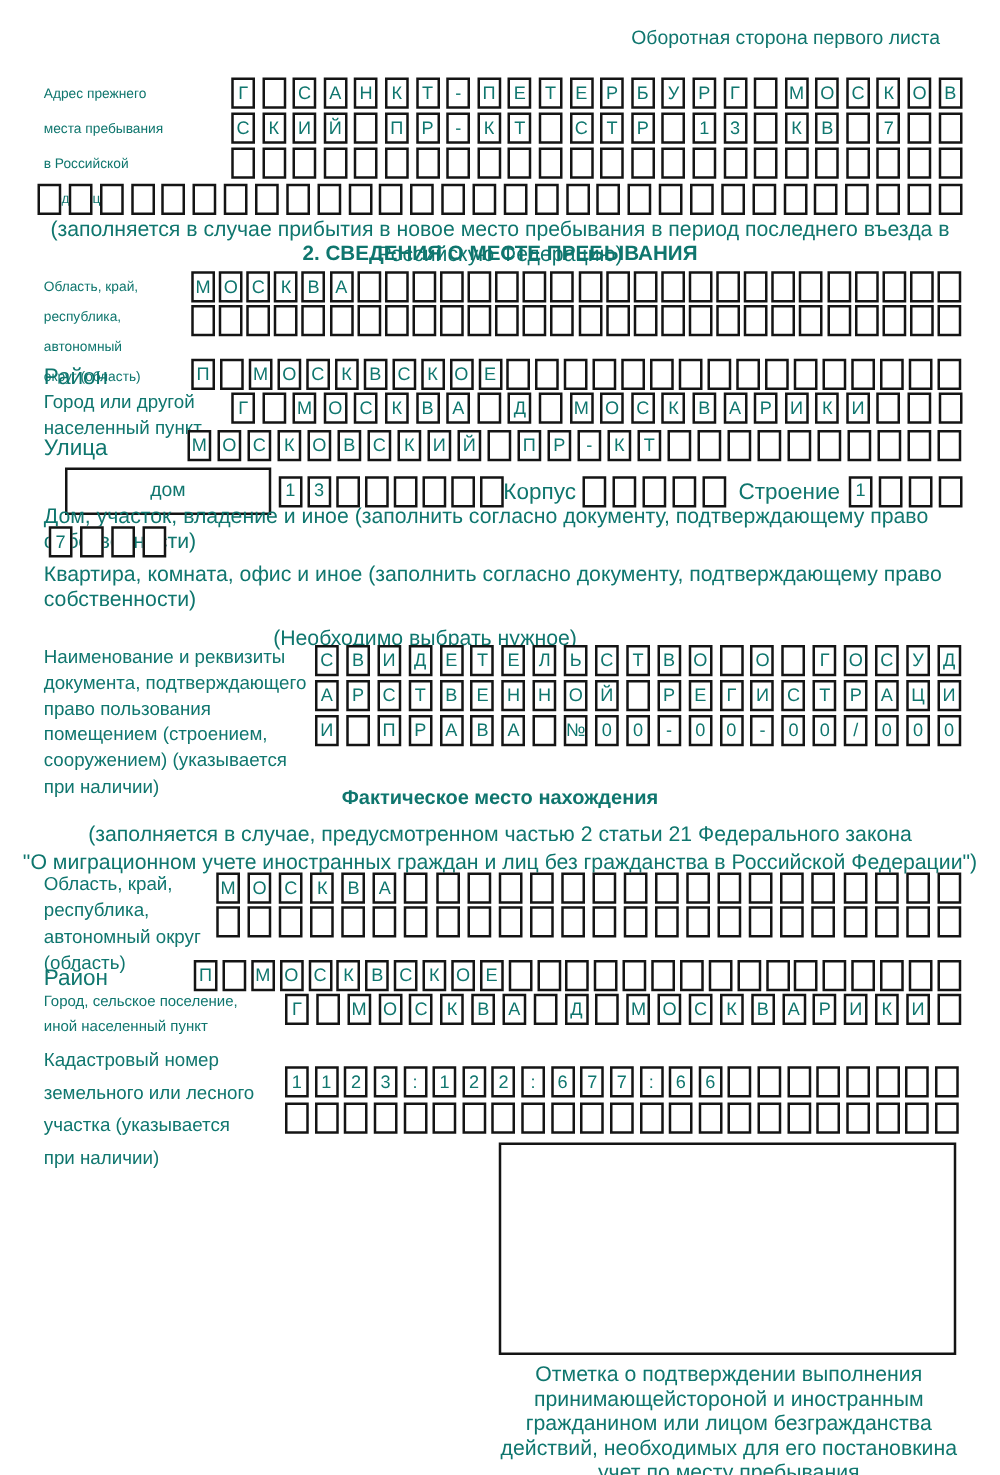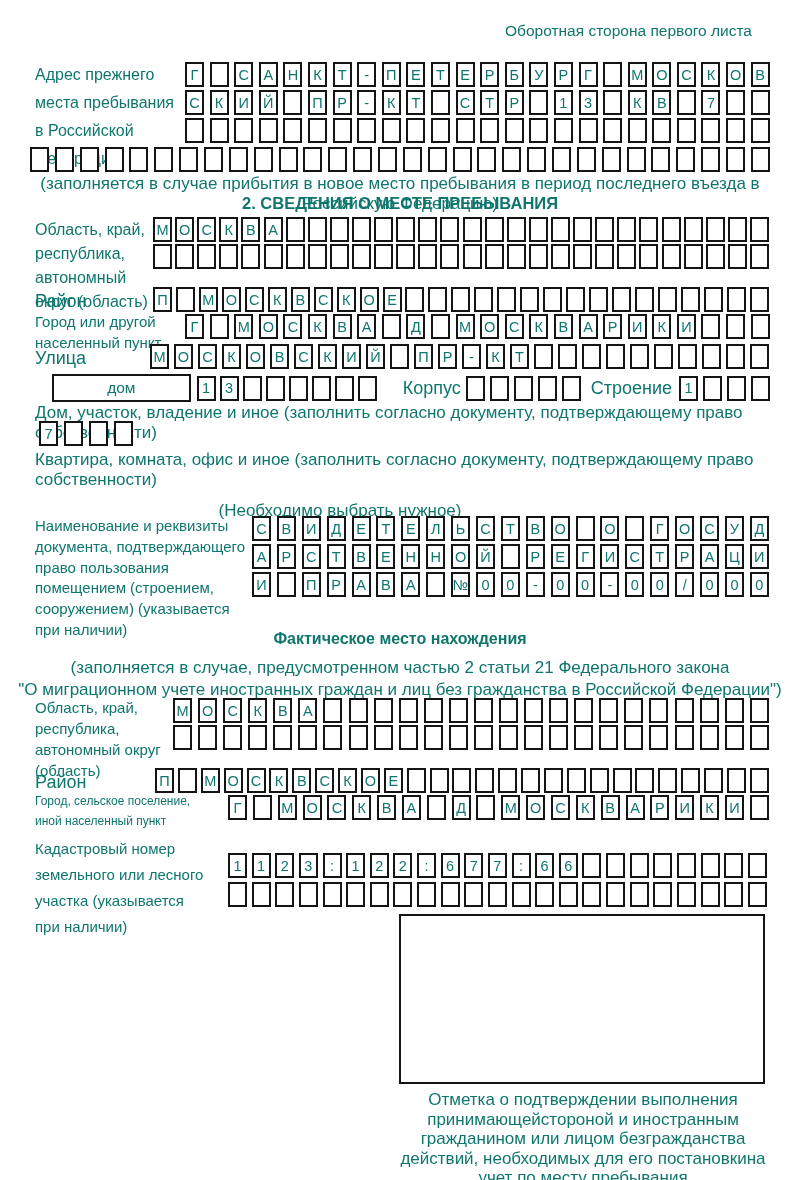--- a/index.html
+++ b/index.html
@@ -1,28 +1,28 @@
 <!DOCTYPE html>
 <html><head>
 <meta charset="utf-8">
 <style>
   html,body{margin:0;padding:0;background:#fff;}
   #page{position:relative;width:800px;height:1180px;background:#fff;
         font-family:Liberation Sans, sans-serif;color:#0f766e;overflow:hidden;}
   .abs{position:absolute;}
-  .lbl{font-size:16px;line-height:27px;}
+  .lbl{font-size:11px;line-height:27px;}
   .lbl .lbl-line{display:block;}
   .cap{font-size:17px;}
   .center{left:0;width:800px;text-align:center;}
   .hd{font-weight:bold;font-size:16.5px;}
   .boxrow{display:flex;justify-content:space-between;}
   .boxrow-l{display:flex;justify-content:flex-start;gap:5px;}
   .cb{flex:0 0 19px;width:19px;height:25px;border:2px solid #141414;box-sizing:border-box;
       display:flex;align-items:center;justify-content:center;font-size:14.5px;background:#fff;}
-  .widebox{border:2px solid #141414;box-sizing:border-box;height:28px;display:flex;
+  .widebox{border:2px solid #141414;box-sizing:border-box;height:38px;display:flex;
            align-items:center;justify-content:center;font-size:15.5px;background:#fff;margin-left:22px;}
   .chk{width:25px;height:27px;border:2px solid #141414;box-sizing:border-box;display:flex;
        align-items:center;justify-content:center;font-size:15.5px;background:#fff;}
   .inline-lbl{font-size:18px;}
   .stamp{border:2px solid #141414;box-sizing:border-box;background:#fff;}
 </style>
 </head>
 <body>
 
 <div id="page">
@@ -313,21 +313,21 @@
     <div class="boxrow-l" style="margin-left:6px;gap:4px;">
         <span class="cb">1</span>
         <span class="cb">3</span>
         <span class="cb"></span>
         <span class="cb"></span>
         <span class="cb"></span>
         <span class="cb"></span>
         <span class="cb"></span>
         <span class="cb"></span>
       </div>
-    <div class="inline-lbl" style="margin-left:26px;">Корпус</div>
+    <div class="inline-lbl" style="margin-left:0;">Корпус</div>
     <div class="boxrow-l" style="margin-left:5px;">
         <span class="cb"></span>
         <span class="cb"></span>
         <span class="cb"></span>
         <span class="cb"></span>
         <span class="cb"></span>
       </div>
     <div class="inline-lbl" style="margin-left:10px;">Строение</div>
     <div class="boxrow-l" style="margin-left:7px;">
         <span class="cb">1</span>

